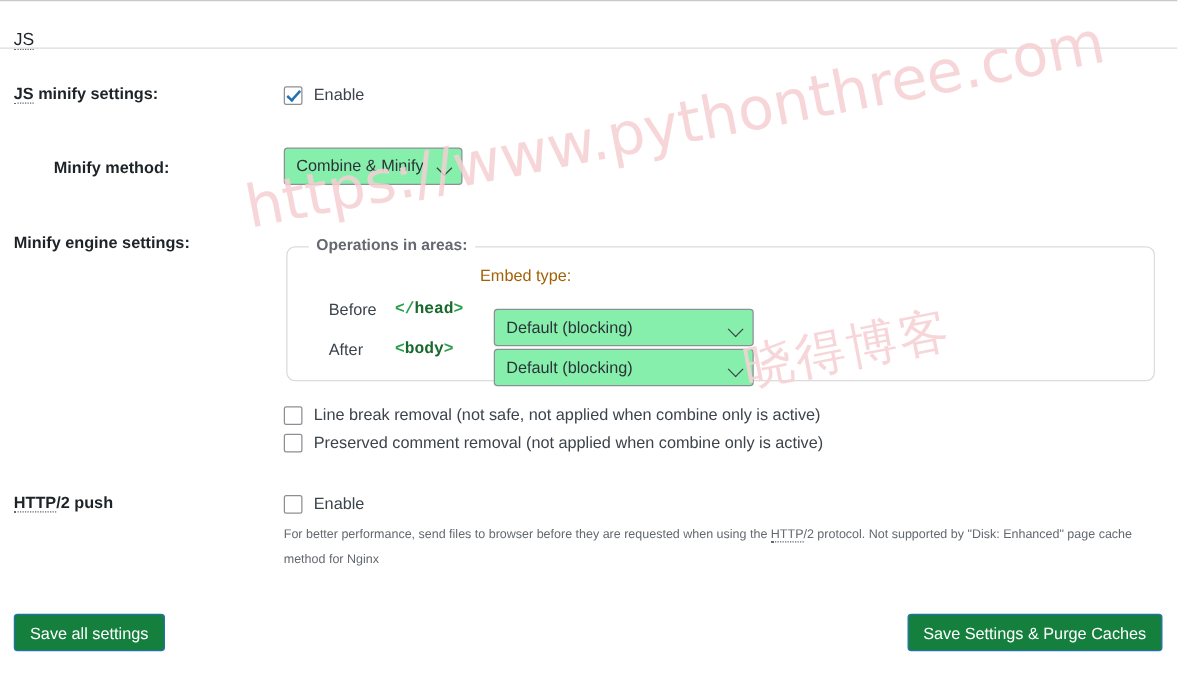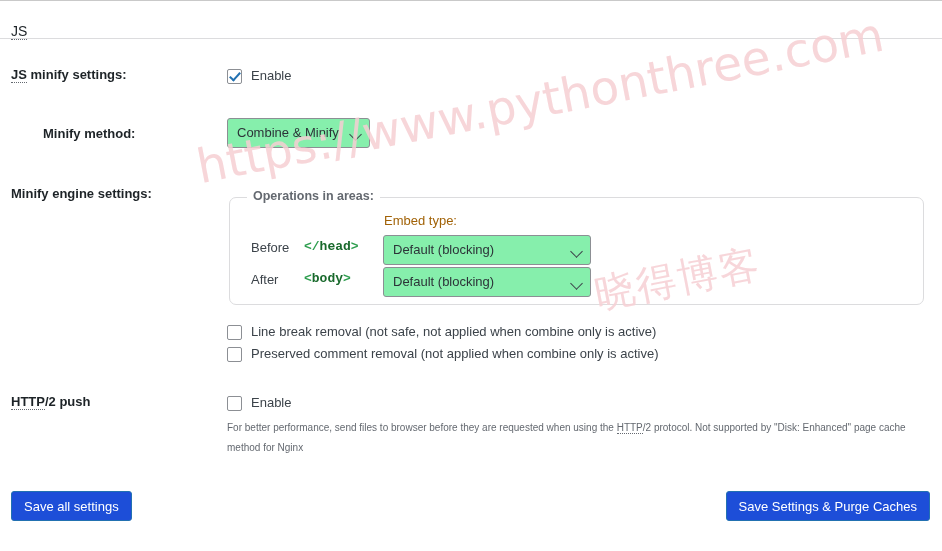--- a/index.html
+++ b/index.html
@@ -161,20 +161,21 @@
     right: 9px;
     top: 11px;
     width: 8px;
     height: 8px;
     border: solid #3c434a;
     border-width: 0 1.6px 1.6px 0;
     transform: rotate(45deg);
   }
   .select.wide {
     width: 208px;
+    margin-top: 12px;
   }
 
   
   #fieldset {
     position: absolute;
     left: 227px;
     top: 197px;
     width: 695px;
     height: 108px;
     border: 1px solid #dcdcde;
@@ -197,21 +198,21 @@
     position: absolute;
     left: 154px;
     top: 15px;
     font-size: 13px;
     color: #a16207;
     white-space: nowrap;
   }
   .area-row {
     position: absolute;
     height: 30px;
-    left: 0;
+    left: 12px;
     width: 100%;
   }
   .area-when {
     position: absolute;
     left: 21px;
     top: 5px;
     font-size: 13px;
     color: #3c434a;
     white-space: nowrap;
   }
@@ -253,21 +254,21 @@
     width: 690px;
     font-size: 10px;
     color: #646970;
     line-height: 20px;
   }
 
   
   .btn {
     position: absolute;
     box-sizing: border-box;
-    background: #1d4ed8;
+    background: #15803d;
     border: 1px solid #2271b1;
     border-radius: 3px;
     color: #ffffff;
     font-size: 13px;
     font-family: "Liberation Sans", sans-serif;
     line-height: 1;
     padding: 0 12px;
     height: 30px;
     display: flex;
     align-items: center;

